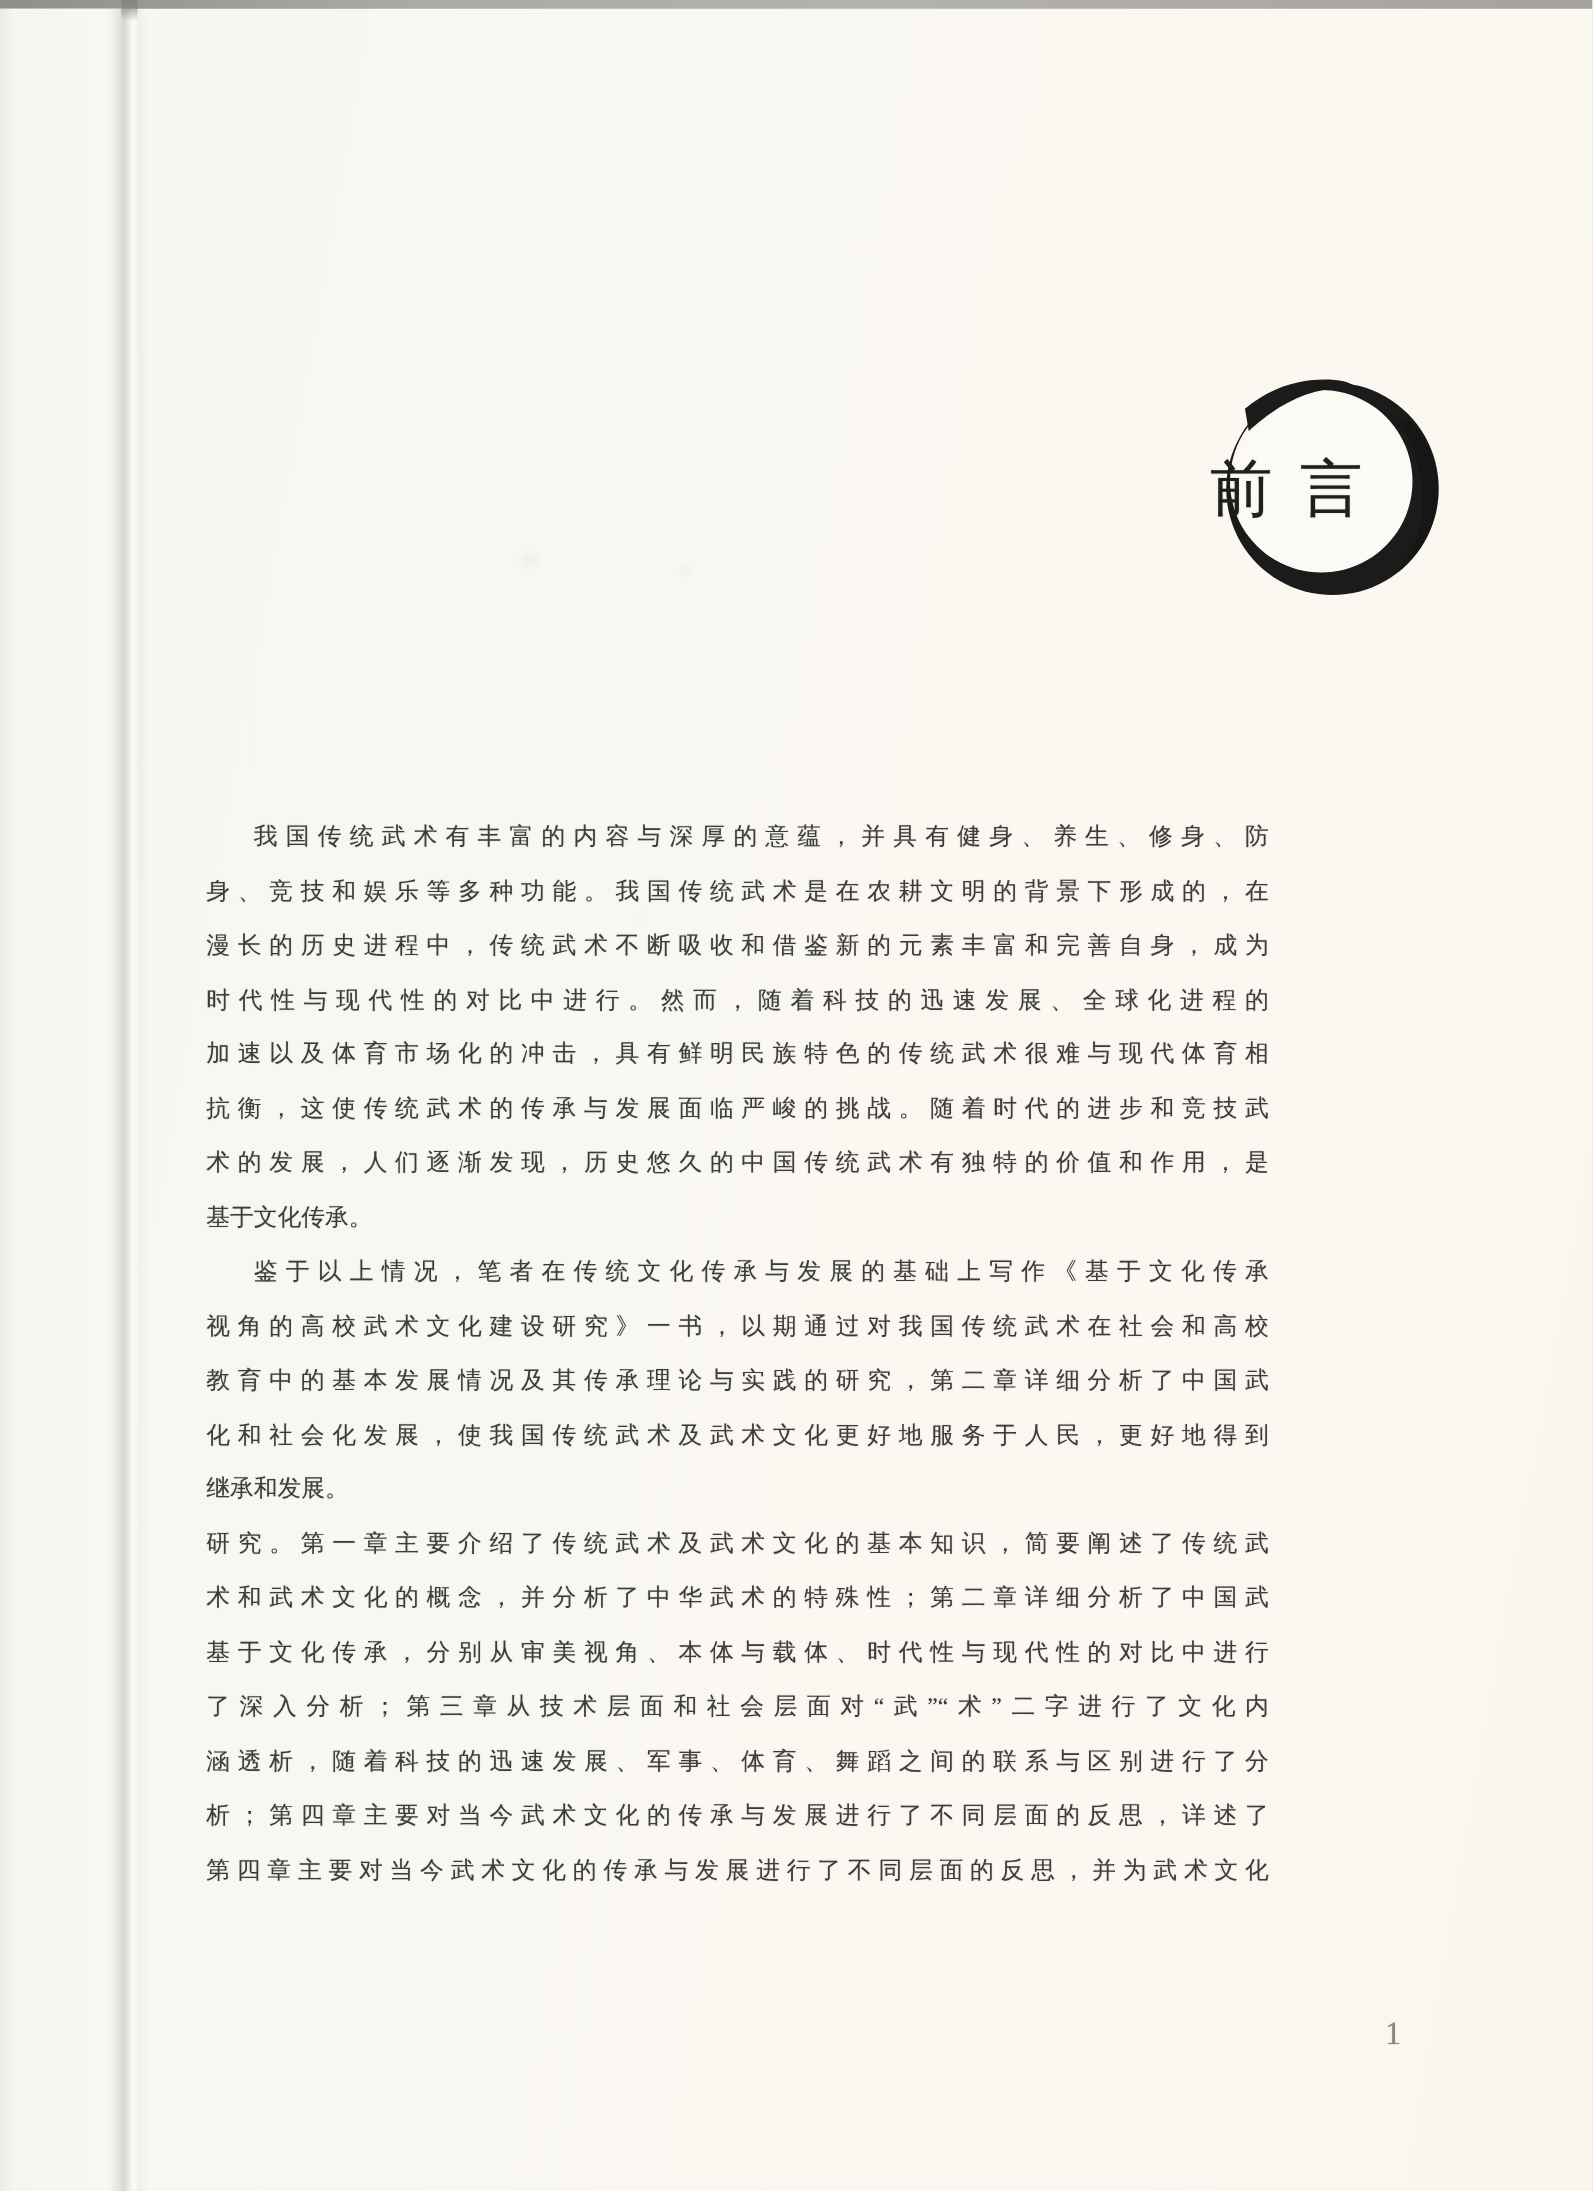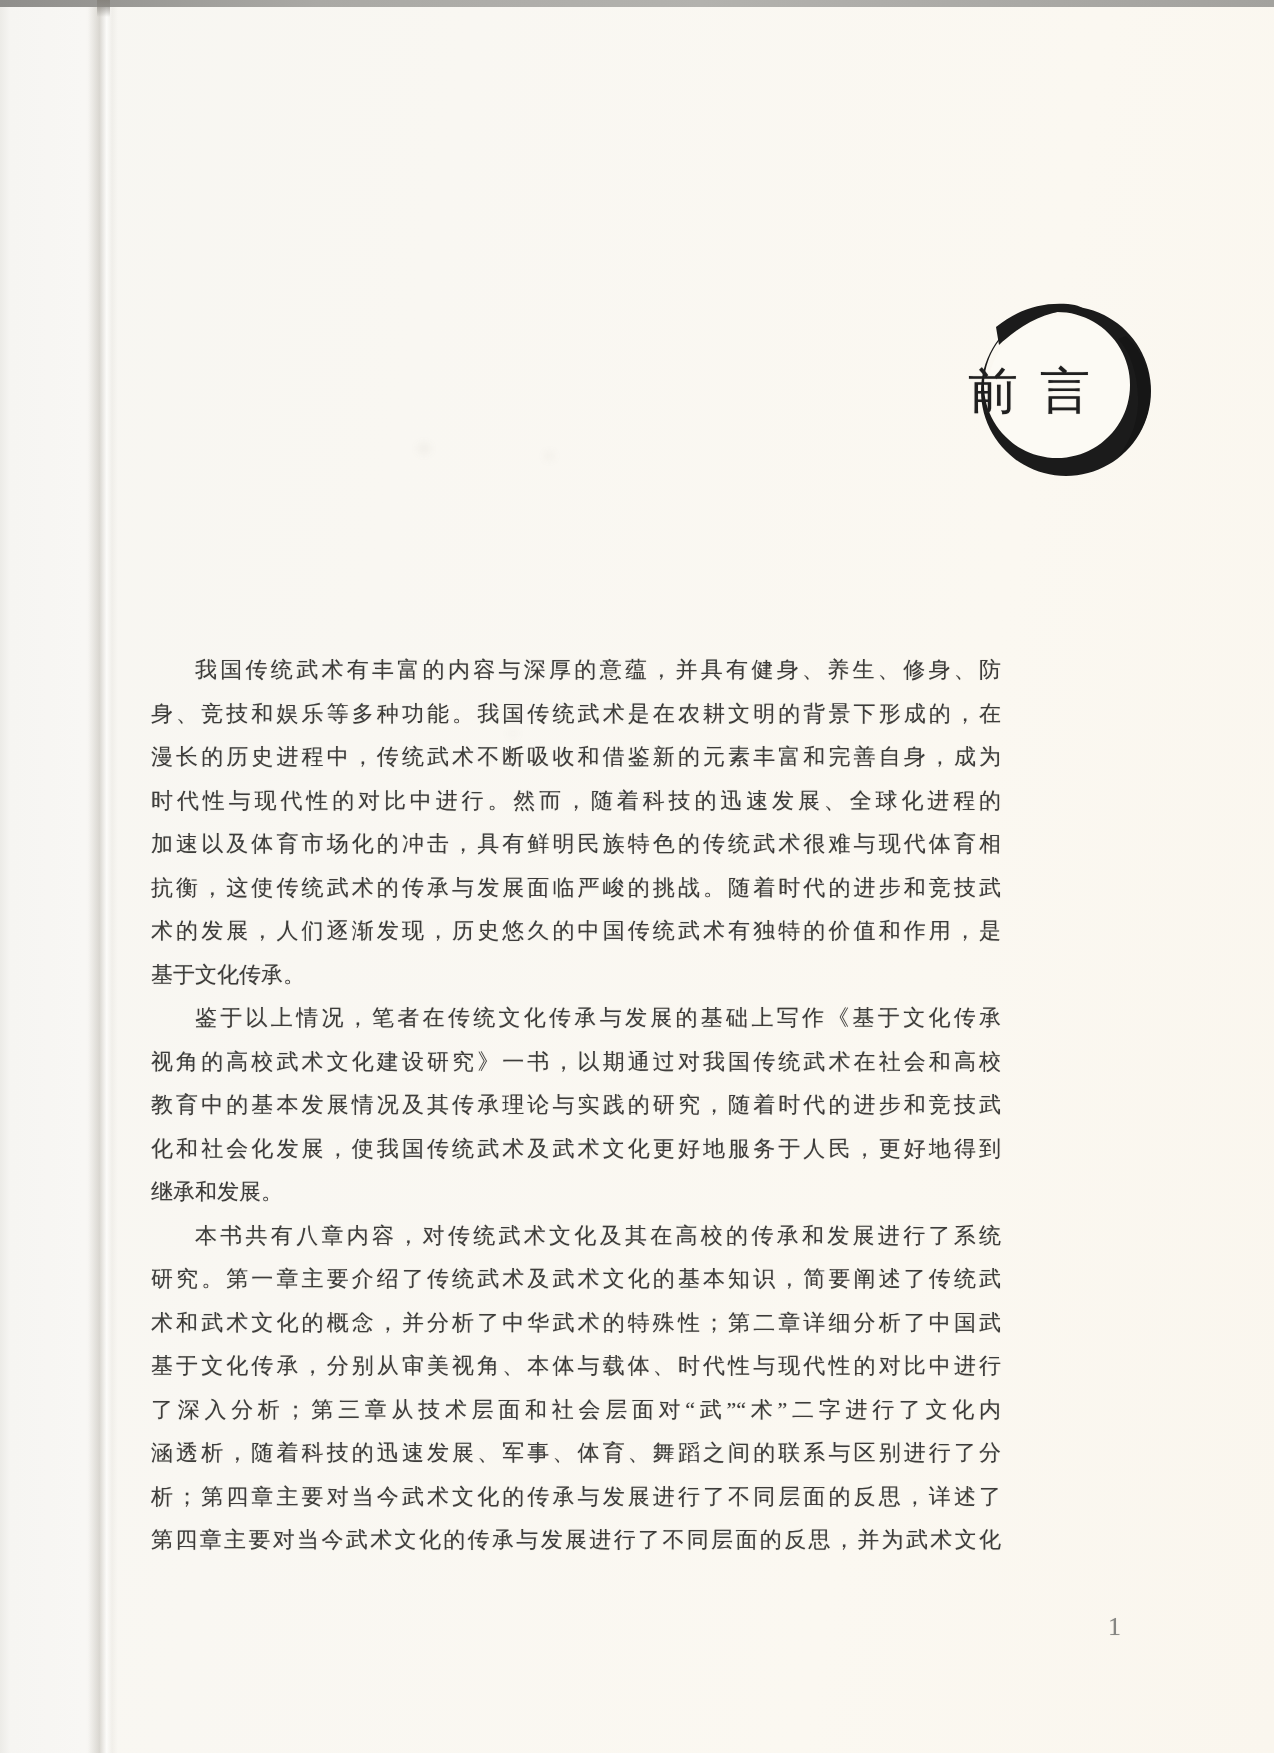--- a/index.html
+++ b/index.html
@@ -48,22 +48,22 @@
   .preface-title {
     position: absolute; left: 968px; top: 366px;
     display: flex; gap: 22px;
     font-size: 50px; font-weight: 500; color: #1f1f1f;
     letter-spacing: 0; line-height: 1;
     text-shadow: 0 0 1px rgba(30,30,30,0.35);
     z-index: 3;
   }
   
   .body-text {
-    position: absolute; left: 151px; top: 648px; width: 850px;
-    font-size: 22px; color: #3d3c3a; line-height: 43.5px;
+    position: absolute; left: 165px; top: 648px; width: 850px;
+    font-size: 19px; color: #3d3c3a; line-height: 43.5px;
     text-shadow: 0 0 1px rgba(70,68,64,0.35);
   }
   .text-line { text-align: justify; text-align-last: justify; }
   .text-line.indent { text-indent: 2em; }
   .text-line.para-end { text-align-last: left; }
 
   .page-number {
     position: absolute; left: 1108px; top: 1612px;
     font-size: 26px; color: #858582;
     text-shadow: 0 0 1px rgba(110,110,108,0.4);
@@ -106,24 +106,23 @@
       <div class="text-line indent">我国传统武术有丰富的内容与深厚的意蕴，并具有健身、养生、修身、防</div>
       <div class="text-line">身、竞技和娱乐等多种功能。我国传统武术是在农耕文明的背景下形成的，在</div>
       <div class="text-line">漫长的历史进程中，传统武术不断吸收和借鉴新的元素丰富和完善自身，成为</div>
       <div class="text-line">时代性与现代性的对比中进行。然而，随着科技的迅速发展、全球化进程的</div>
       <div class="text-line">加速以及体育市场化的冲击，具有鲜明民族特色的传统武术很难与现代体育相</div>
       <div class="text-line">抗衡，这使传统武术的传承与发展面临严峻的挑战。随着时代的进步和竞技武</div>
       <div class="text-line">术的发展，人们逐渐发现，历史悠久的中国传统武术有独特的价值和作用，是</div>
       <div class="text-line para-end">基于文化传承。</div>
       <div class="text-line indent">鉴于以上情况，笔者在传统文化传承与发展的基础上写作《基于文化传承</div>
       <div class="text-line">视角的高校武术文化建设研究》一书，以期通过对我国传统武术在社会和高校</div>
-      <div class="text-line">教育中的基本发展情况及其传承理论与实践的研究，随着时代的进步和竞技武</div>
+      <div class="text-line">教育中的基本发展情况及其传承理论与实践的研究，第二章详细分析了中国武</div>
       <div class="text-line">化和社会化发展，使我国传统武术及武术文化更好地服务于人民，更好地得到</div>
       <div class="text-line para-end">继承和发展。</div>
-      <div class="text-line indent">本书共有八章内容，对传统武术文化及其在高校的传承和发展进行了系统</div>
       <div class="text-line">研究。第一章主要介绍了传统武术及武术文化的基本知识，简要阐述了传统武</div>
       <div class="text-line">术和武术文化的概念，并分析了中华武术的特殊性；第二章详细分析了中国武</div>
       <div class="text-line">基于文化传承，分别从审美视角、本体与载体、时代性与现代性的对比中进行</div>
       <div class="text-line">了深入分析；第三章从技术层面和社会层面对“武”“术”二字进行了文化内</div>
       <div class="text-line">涵透析，随着科技的迅速发展、军事、体育、舞蹈之间的联系与区别进行了分</div>
       <div class="text-line">析；第四章主要对当今武术文化的传承与发展进行了不同层面的反思，详述了</div>
       <div class="text-line">第四章主要对当今武术文化的传承与发展进行了不同层面的反思，并为武术文化</div>
     </div>
 
   <div class="page-number">1</div>

